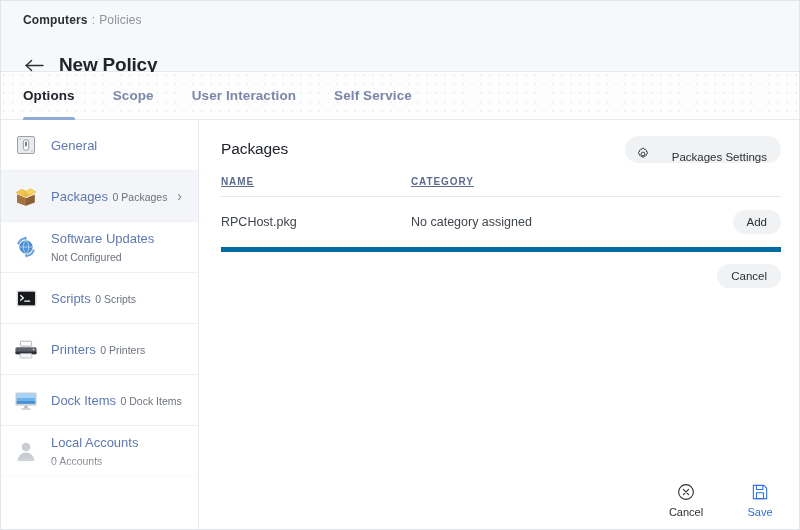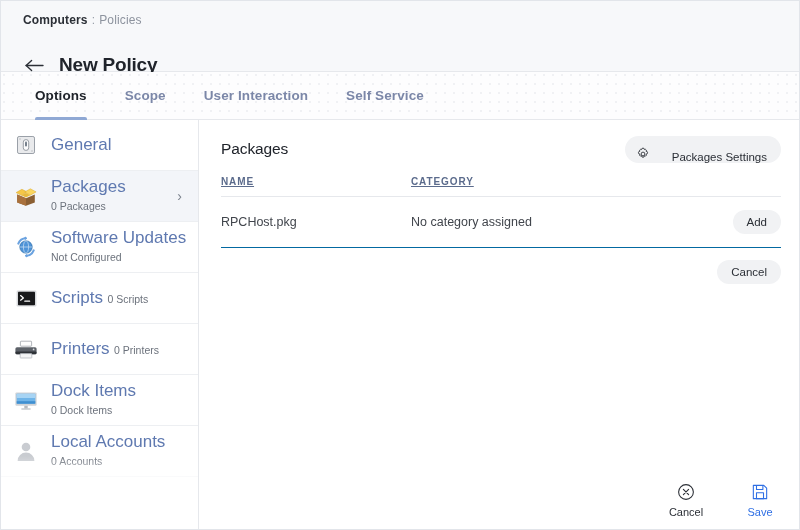--- a/index.html
+++ b/index.html
@@ -74,21 +74,21 @@
   
   .tabstrip {
     position: relative;
     height: 48px;
     background:
       radial-gradient(circle at 3px 3px, #f0f1f4 1.1px, transparent 1.3px) 0 0/9px 9px,
       #fdfdfe;
     border-bottom: 1px solid #e6e8ec;
     display: flex;
     align-items: center;
-    padding-left: 34px;
+    padding-left: 22px;
   }
   .tab {
     position: relative;
     height: 48px;
     display: flex;
     align-items: center;
     font-size: 13.5px;
     font-weight: bold;
     color: #7b87a8;
     margin-right: 38px;
@@ -134,21 +134,21 @@
     width: 26px;
     height: 26px;
     flex: none;
     margin-right: 12px;
     display: flex;
     align-items: center;
     justify-content: center;
   }
   .side-text { flex: 1; min-width: 0; }
   .side-label {
-    font-size: 17px;
+    font-size: 13px;
     color: #5f79b0;
     line-height: 15px;
     white-space: nowrap;
   }
   .side-sub {
     font-size: 10.5px;
     color: #6c727c;
     line-height: 13px;
     margin-top: 1px;
     white-space: nowrap;
@@ -219,21 +219,21 @@
     letter-spacing: .9px;
     color: #5b6b8c;
     padding: 4px 0 9px 0;
     border-bottom: 1px solid #e6e8ec;
     text-decoration: underline;
   }
   table.pkg-table td {
     font-size: 12.5px;
     color: #41454c;
     padding: 13px 0;
-    border-bottom: 1px solid #0369a1;
+    border-bottom: 5px solid #0369a1;
     vertical-align: middle;
   }
   .col-name { width: 190px; }
   .col-cat  { width: auto; }
   .col-act  { width: 80px; text-align: right; }
 
   .pill-btn {
     display: inline-flex;
     align-items: center;
     justify-content: center;

